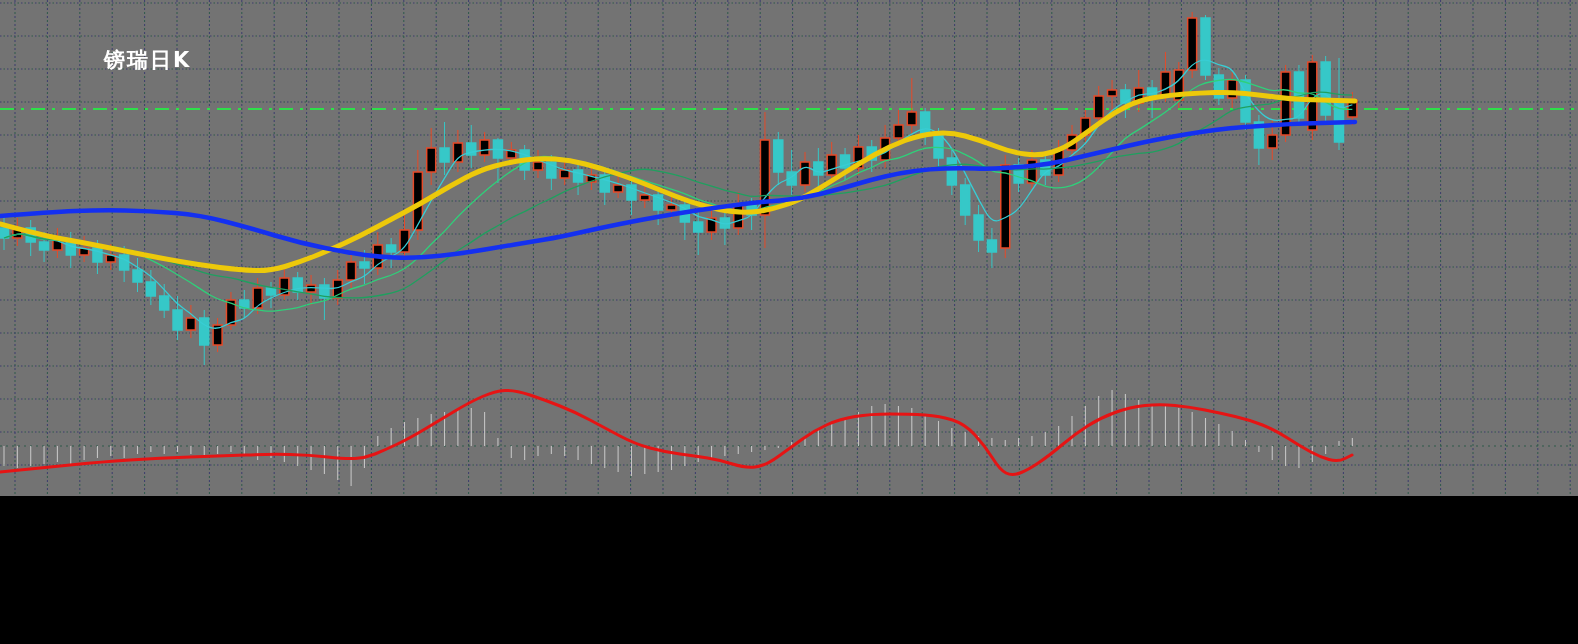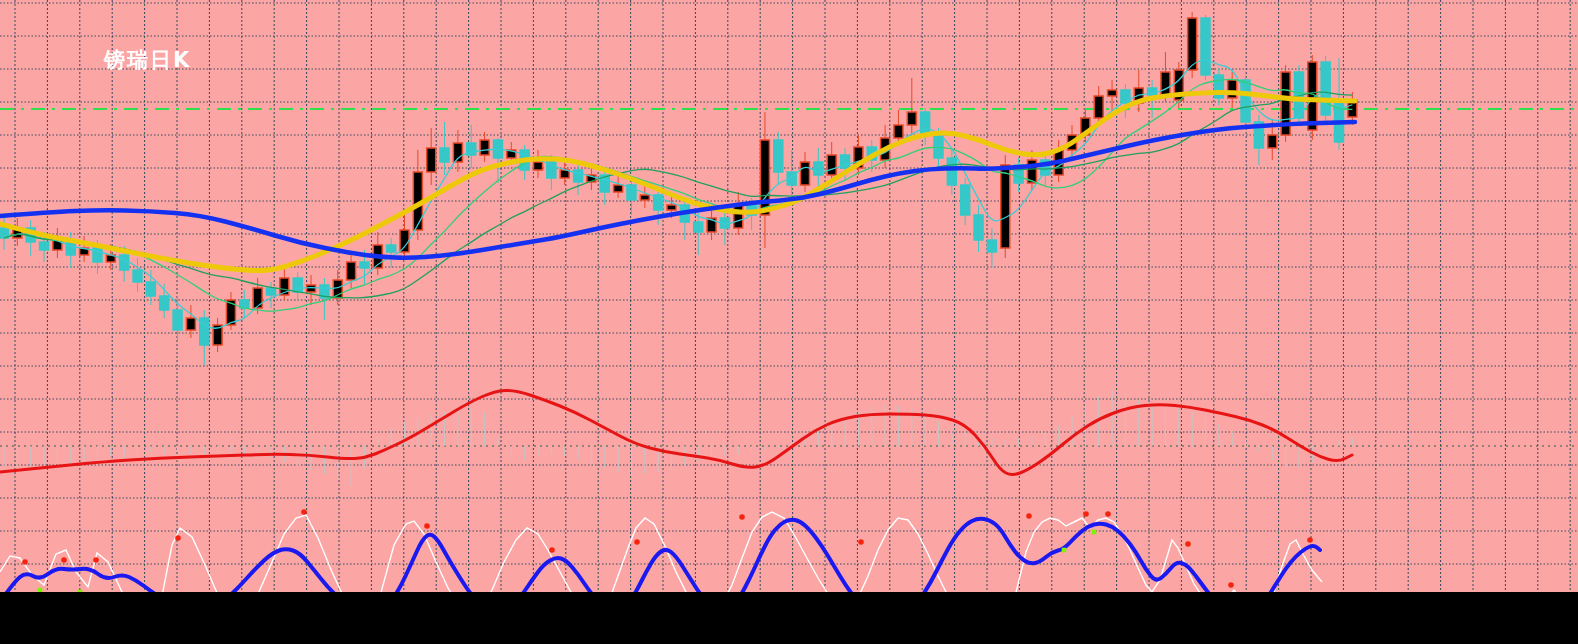--- a/index.html
+++ b/index.html
@@ -1,17 +1,17 @@
 <!DOCTYPE html>
 <html><head>
 <meta charset="utf-8">
 <style>
   html,body{margin:0;padding:0;background:#000;}
   .chart-root{
-    position:relative;width:1578px;height:592px;background:#fca5a5;overflow:hidden;
+    position:relative;width:1578px;height:496px;background:#737373;overflow:hidden;
     font-family:"DejaVu Sans","Liberation Sans",sans-serif;
   }
   svg{position:absolute;inset:0;display:block;}
   .chart-title{
     font-size:21px;font-weight:bold;fill:#ffffff;letter-spacing:2px;
     font-family:"DejaVu Sans","Liberation Sans",sans-serif;
   }
 </style>
 </head>
 <body>

